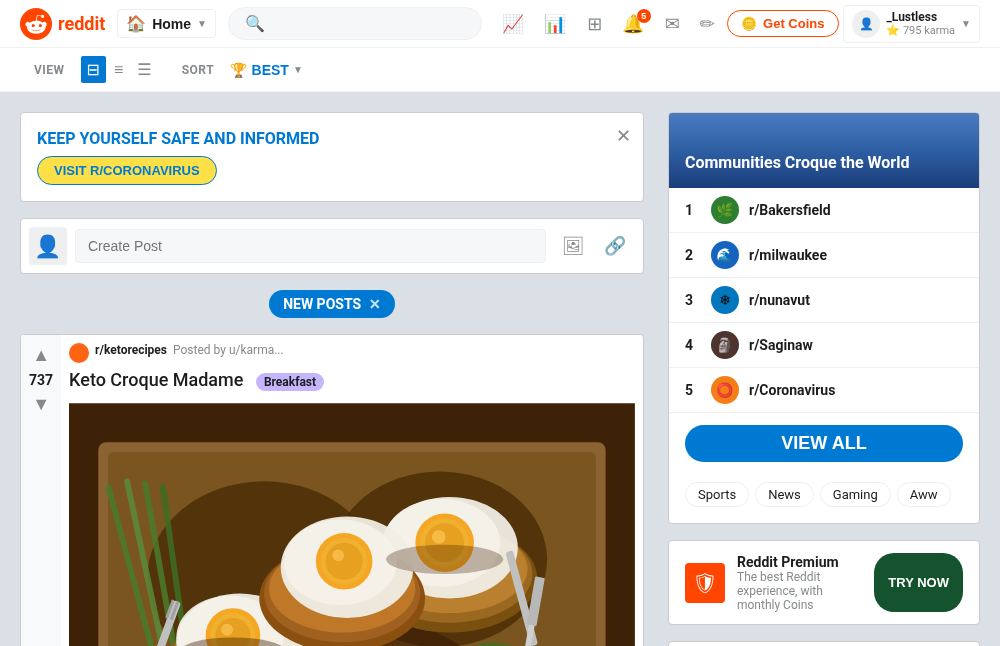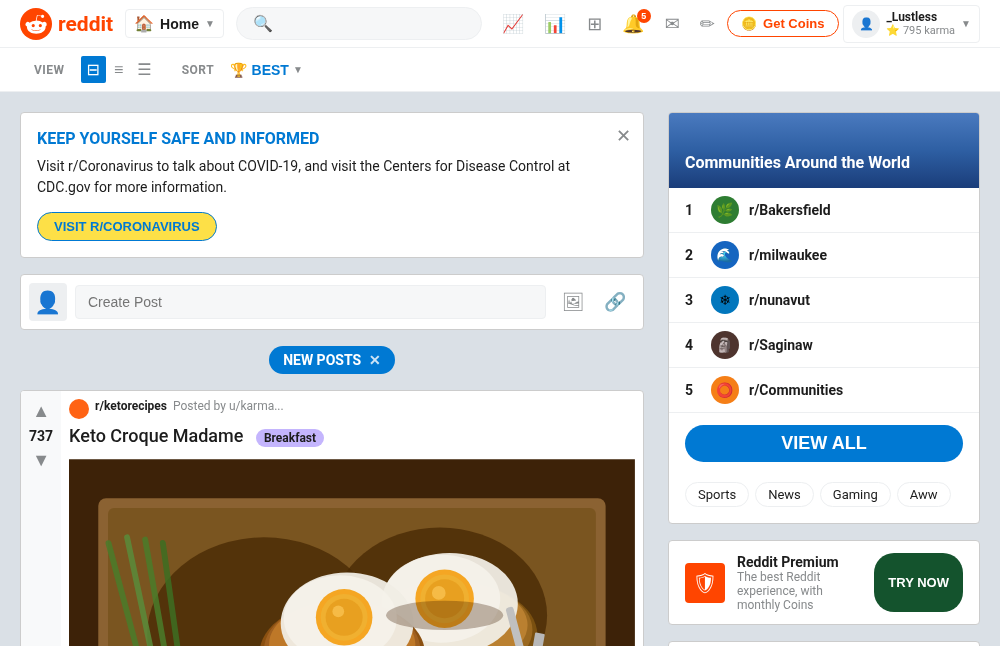--- a/index.html
+++ b/index.html
@@ -23,21 +23,21 @@
       align-items: center;
       gap: 6px;
       min-width: 80px;
     }
     .reddit-logo {
       width: 32px;
       height: 32px;
     }
     .logo-text {
       font-weight: 700;
-      font-size: 21px;
+      font-size: 18px;
       color: #ff4500;
     }
     #home-btn {
       display: flex;
       align-items: center;
       gap: 6px;
       padding: 4px 8px;
       border: 1px solid #edeff1;
       border-radius: 4px;
       cursor: pointer;
@@ -533,21 +533,20 @@
     <span class="chevron">▼</span>
   </button>
 </div>
 
 <div id="main-content">
 
   <div id="feed-column">
 
     <div id="banner-card">
       <div class="banner-title">KEEP YOURSELF SAFE AND INFORMED</div>
-      <p class="banner-text">Visit r/Coronavirus to talk about COVID-19, and visit the Centers for Disease Control at CDC.gov for more information.</p>
       <button class="visit-btn">VISIT R/CORONAVIRUS</button>
       <button class="close-btn">✕</button>
     </div>
 
     <div id="create-post">
       <div class="create-avatar">👤</div>
       <input type="text" class="create-input" placeholder="Create Post" style="">
       <div class="create-actions">
         <button class="create-action-btn">🖼</button>
         <button class="create-action-btn">🔗</button>
@@ -651,21 +650,21 @@
           </svg>
         </div>
       </div>
     </div>
   </div>
 
   <div id="sidebar-column">
 
     <div id="communities-card">
       <div class="communities-header">
-        <span>Communities Around the World</span>
+        <span>Communities Croque the World</span>
       </div>
       <div class="community-list" id="community-list-container">
       <div class="community-item">
       <span class="community-rank">1</span>
       <div class="community-icon" style="background:#2e7d32;">🌿</div>
       <span class="community-name">r/Bakersfield</span>
     </div>
           <div class="community-item">
       <span class="community-rank">2</span>
       <div class="community-icon" style="background:#1565c0;">🌊</div>
@@ -677,21 +676,21 @@
       <span class="community-name">r/nunavut</span>
     </div>
           <div class="community-item">
       <span class="community-rank">4</span>
       <div class="community-icon" style="background:#4e342e;">🗿</div>
       <span class="community-name">r/Saginaw</span>
     </div>
           <div class="community-item">
       <span class="community-rank">5</span>
       <div class="community-icon" style="background:#f57f17;">⭕</div>
-      <span class="community-name">r/Communities</span>
+      <span class="community-name">r/Coronavirus</span>
     </div>
         </div>
       <button class="view-all-btn">VIEW ALL</button>
       <div class="tags-row" id="tags-container">
           <span class="tag-pill">Sports</span>
           <span class="tag-pill">News</span>
           <span class="tag-pill">Gaming</span>
           <span class="tag-pill">Aww</span>
         </div>
     </div>

